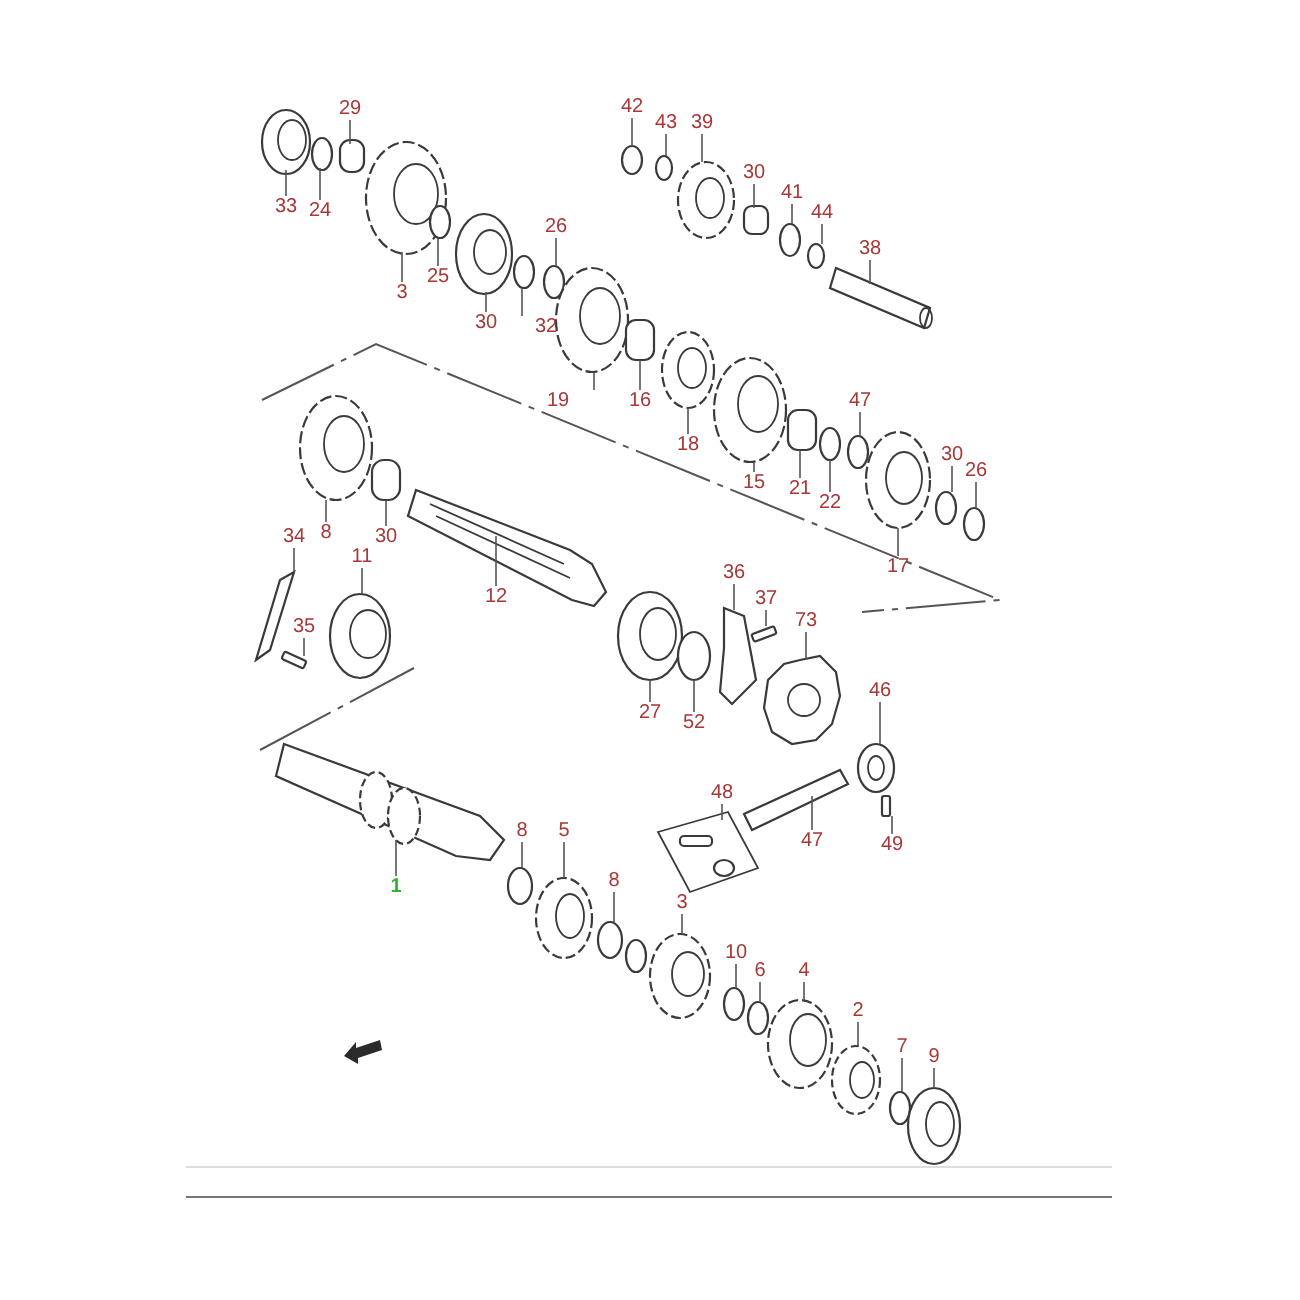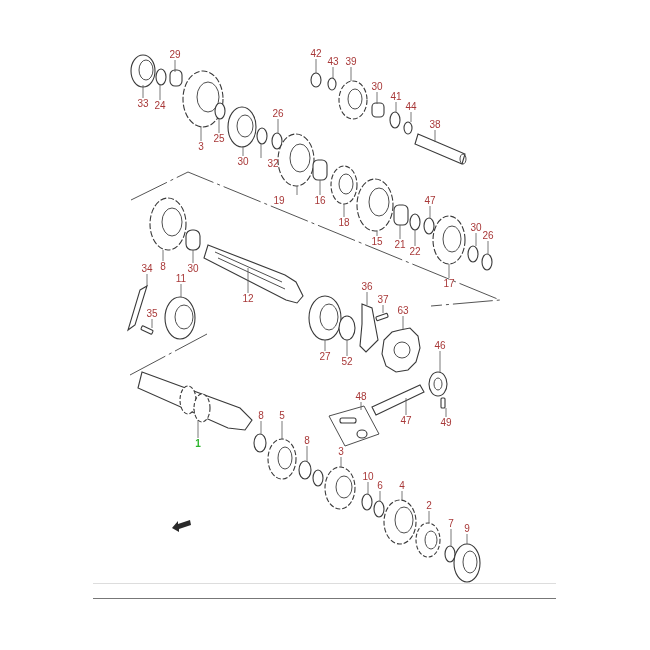--- a/index.html
+++ b/index.html
@@ -242,21 +242,21 @@
   <span class="callout" style="left:488px;top:236px">26</span>
   <span class="callout" style="left:449px;top:284px">17</span>
   <span class="callout" style="left:163px;top:267px">8</span>
   <span class="callout" style="left:193px;top:269px">30</span>
   <span class="callout" style="left:147px;top:269px">34</span>
   <span class="callout" style="left:181px;top:279px">11</span>
   <span class="callout" style="left:248px;top:299px">12</span>
   <span class="callout" style="left:152px;top:314px">35</span>
   <span class="callout" style="left:367px;top:287px">36</span>
   <span class="callout" style="left:383px;top:300px">37</span>
-  <span class="callout" style="left:403px;top:311px">63</span>
+  <span class="callout" style="left:403px;top:311px">73</span>
   <span class="callout" style="left:325px;top:357px">27</span>
   <span class="callout" style="left:347px;top:362px">52</span>
   <span class="callout" style="left:440px;top:346px">46</span>
   <span class="callout" style="left:361px;top:397px">48</span>
   <span class="callout" style="left:406px;top:421px">47</span>
   <span class="callout" style="left:446px;top:423px">49</span>
   <span class="callout hl" style="left:198px;top:444px">1</span>
   <span class="callout" style="left:261px;top:416px">8</span>
   <span class="callout" style="left:282px;top:416px">5</span>
   <span class="callout" style="left:307px;top:441px">8</span>

